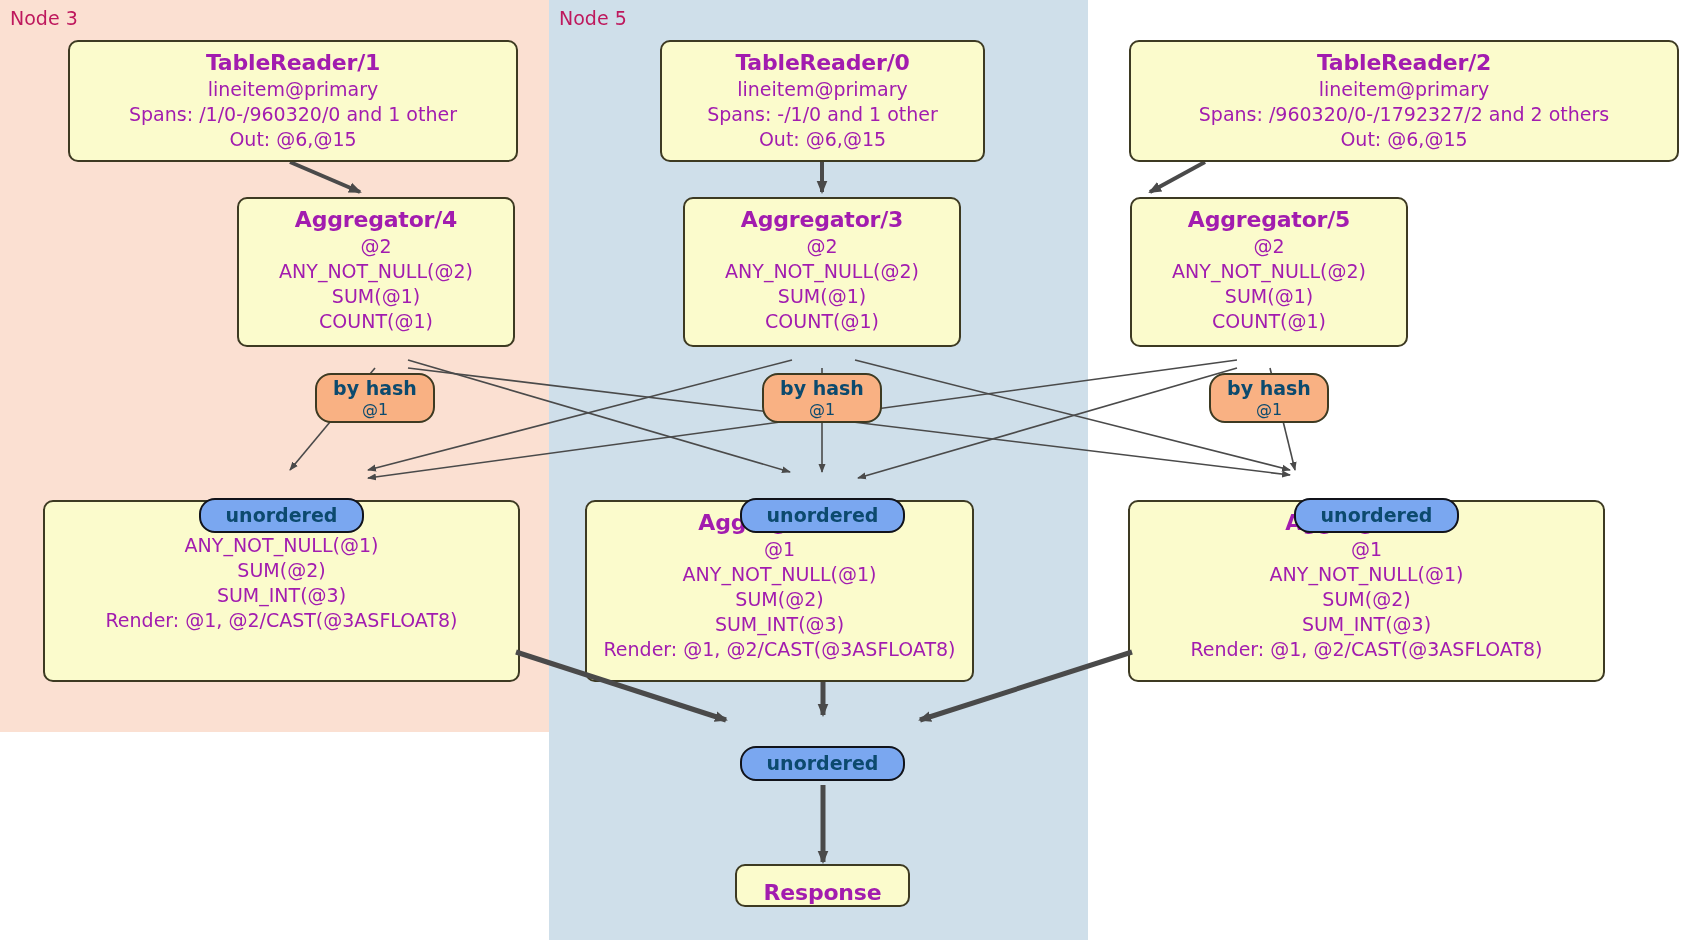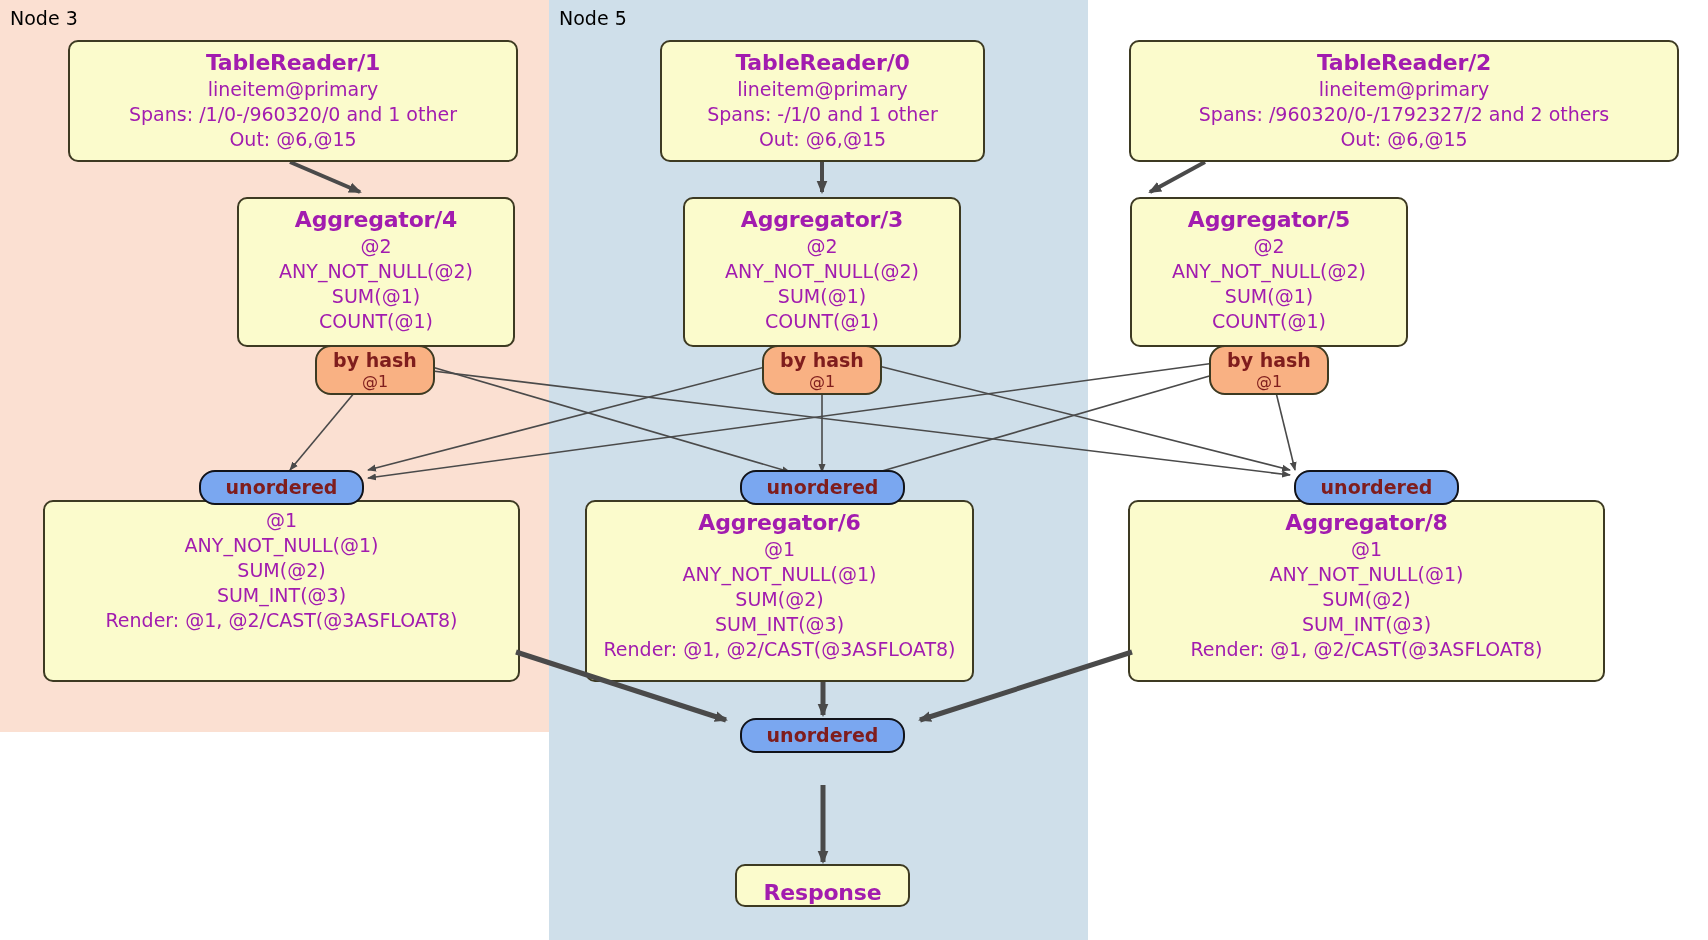--- a/index.html
+++ b/index.html
@@ -21,21 +21,21 @@
   
   .panel {
     position: absolute;
     box-sizing: border-box;
   }
   .panel-label {
     position: absolute;
     left: 10px;
     top: 7px;
     font-size: 19px;
-    color: #000000;
+    color: #be185d;
     font-family: "DejaVu Sans", sans-serif;
     white-space: nowrap;
   }
 
   
   .proc {
     position: absolute;
     box-sizing: border-box;
     background: #fbfbcc;
     border: 2px solid #3d3a22;
@@ -56,22 +56,23 @@
   .proc .line {
     white-space: nowrap;
   }
 
   
   .pill {
     position: absolute;
     box-sizing: border-box;
     border-radius: 14px;
     text-align: center;
-    color: #7f1d1d;
+    color: #0c4a6e;
     z-index: 9;
+    margin-top: 28px;
   }
   .pill.hash {
     background: #f9b183;
     border: 2px solid #3d3a22;
     border-radius: 16px;
     font-size: 18px;
     line-height: 22px;
     padding-top: 2px;
   }
   .pill.hash .t1 { font-weight: bold; font-size: 19px; line-height: 23px; }

